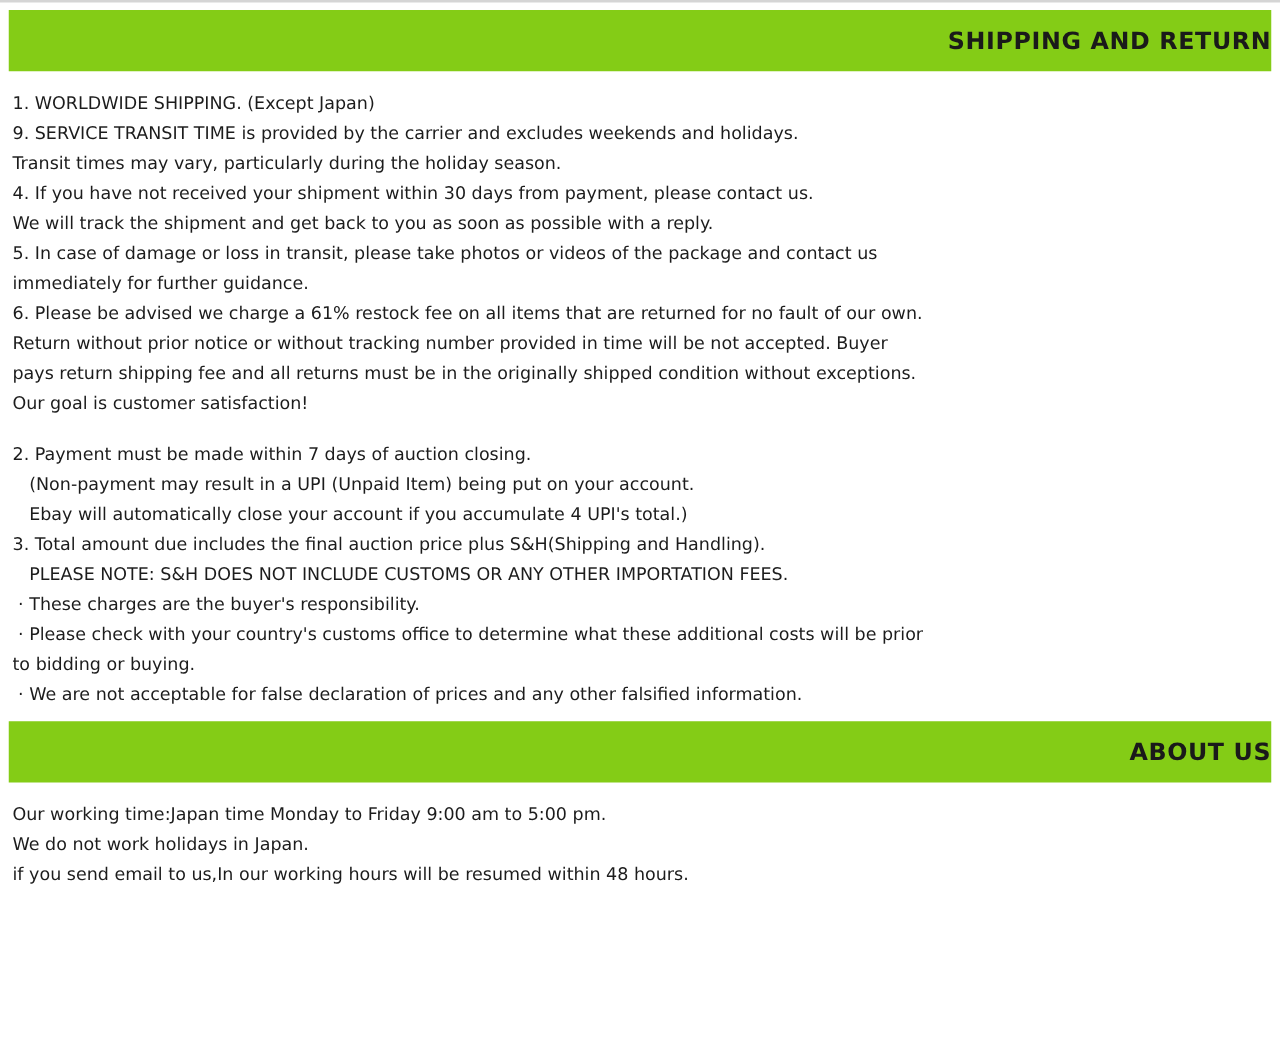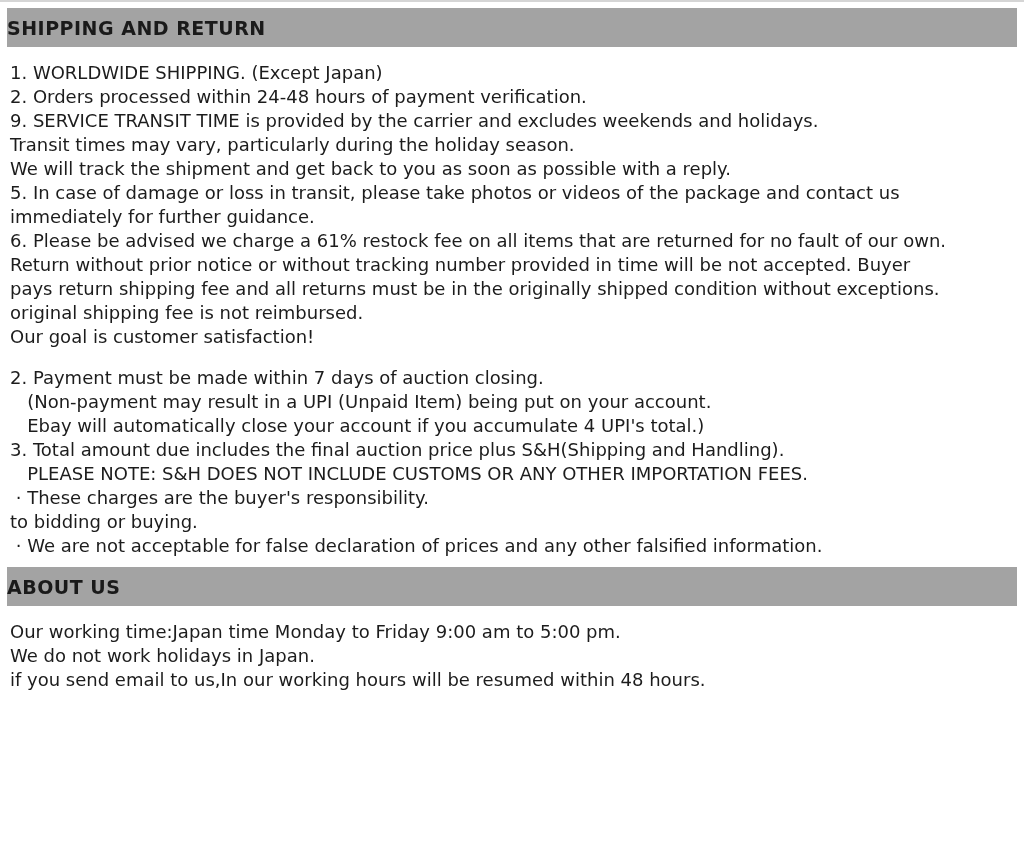--- a/index.html
+++ b/index.html
@@ -16,35 +16,35 @@
   }
   .top-rule {
     height: 2px;
     background: #d5d5d5;
   }
   .page {
     padding: 0 7px;
   }
   .section-header {
     margin-top: 6px;
-    height: 39px;
-    background: #a3a3a3;
+    height: 49px;
+    background: #84cc16;
     display: flex;
     align-items: center;
-    justify-content: flex-start;
+    justify-content: flex-end;
   }
   .section-header .header-title {
     font-size: 19px;
     font-weight: 700;
     letter-spacing: 0.5px;
     color: #1a1a1a;
   }
   .section-body {
     padding: 14px 0 3px 3px;
-    font-size: 18px;
+    font-size: 14px;
     line-height: 24px;
   }
   .section-body.about {
     padding-bottom: 5px;
   }
   .text-line {
     white-space: pre;
   }
 </style>
 </head>
@@ -52,40 +52,40 @@
 
 <div class="top-rule"></div>
 
 <div class="page">
 
   <div class="section-header">
     <span class="header-title">SHIPPING AND RETURN</span>
   </div>
   <div class="section-body">
       <div class="text-line">1. WORLDWIDE SHIPPING. (Except Japan)</div>
-      <div class="text-line">2. Orders processed within 24-48 hours of payment verification.</div>
       <div class="text-line">9. SERVICE TRANSIT TIME is provided by the carrier and excludes weekends and holidays.</div>
       <div class="text-line">Transit times may vary, particularly during the holiday season.</div>
+      <div class="text-line">4. If you have not received your shipment within 30 days from payment, please contact us.</div>
       <div class="text-line">We will track the shipment and get back to you as soon as possible with a reply.</div>
       <div class="text-line">5. In case of damage or loss in transit, please take photos or videos of the package and contact us</div>
       <div class="text-line">immediately for further guidance.</div>
       <div class="text-line">6. Please be advised we charge a 61% restock fee on all items that are returned for no fault of our own.</div>
       <div class="text-line">Return without prior notice or without tracking number provided in time will be not accepted. Buyer</div>
       <div class="text-line">pays return shipping fee and all returns must be in the originally shipped condition without exceptions.</div>
-      <div class="text-line">original shipping fee is not reimbursed.</div>
       <div class="text-line">Our goal is customer satisfaction!</div>
     </div>
 
   <div class="section-body">
       <div class="text-line">2. Payment must be made within 7 days of auction closing.</div>
       <div class="text-line">   (Non-payment may result in a UPI (Unpaid Item) being put on your account.</div>
       <div class="text-line">   Ebay will automatically close your account if you accumulate 4 UPI's total.)</div>
       <div class="text-line">3. Total amount due includes the final auction price plus S&amp;H(Shipping and Handling).</div>
       <div class="text-line">   PLEASE NOTE: S&amp;H DOES NOT INCLUDE CUSTOMS OR ANY OTHER IMPORTATION FEES.</div>
       <div class="text-line"> · These charges are the buyer's responsibility.</div>
+      <div class="text-line"> · Please check with your country's customs office to determine what these additional costs will be prior</div>
       <div class="text-line">to bidding or buying.</div>
       <div class="text-line"> · We are not acceptable for false declaration of prices and any other falsified information.</div>
     </div>
 
   <div class="section-header">
     <span class="header-title">ABOUT US</span>
   </div>
   <div class="section-body about">
       <div class="text-line">Our working time:Japan time Monday to Friday 9:00 am to 5:00 pm.</div>
       <div class="text-line">We do not work holidays in Japan.</div>

